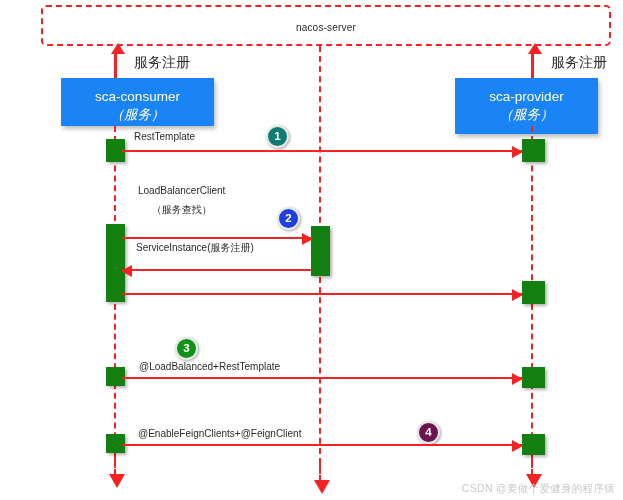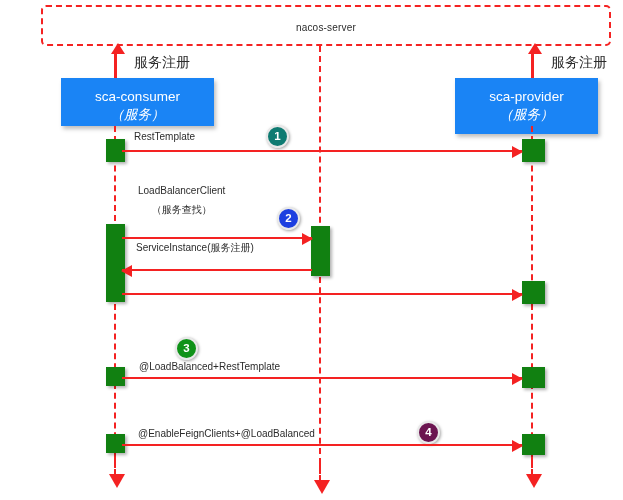--- a/index.html
+++ b/index.html
@@ -269,24 +269,25 @@
   <div class="msg msg-4">
     <span class="head-r"></span>
   </div>
 
   <div class="badge badge-3">3</div>
   <div class="msg-label lbl-5">@LoadBalanced+RestTemplate</div>
   <div class="msg msg-5">
     <span class="head-r"></span>
   </div>
 
-  <div class="msg-label lbl-6">@EnableFeignClients+@LoadBalanced</div>
+  <div class="msg-label lbl-6">@EnableFeignClients+@FeignClient</div>
   <div class="badge badge-4">4</div>
   <div class="msg msg-6">
     <span class="head-r"></span>
   </div>
 
   <div class="term term-consumer"></div>
   <div class="term term-nacos"></div>
   <div class="term term-provider"></div>
 
+  <div class="watermark">CSDN @要做个爱健身的程序猿</div>
 
 </div>
 
 </body></html>

